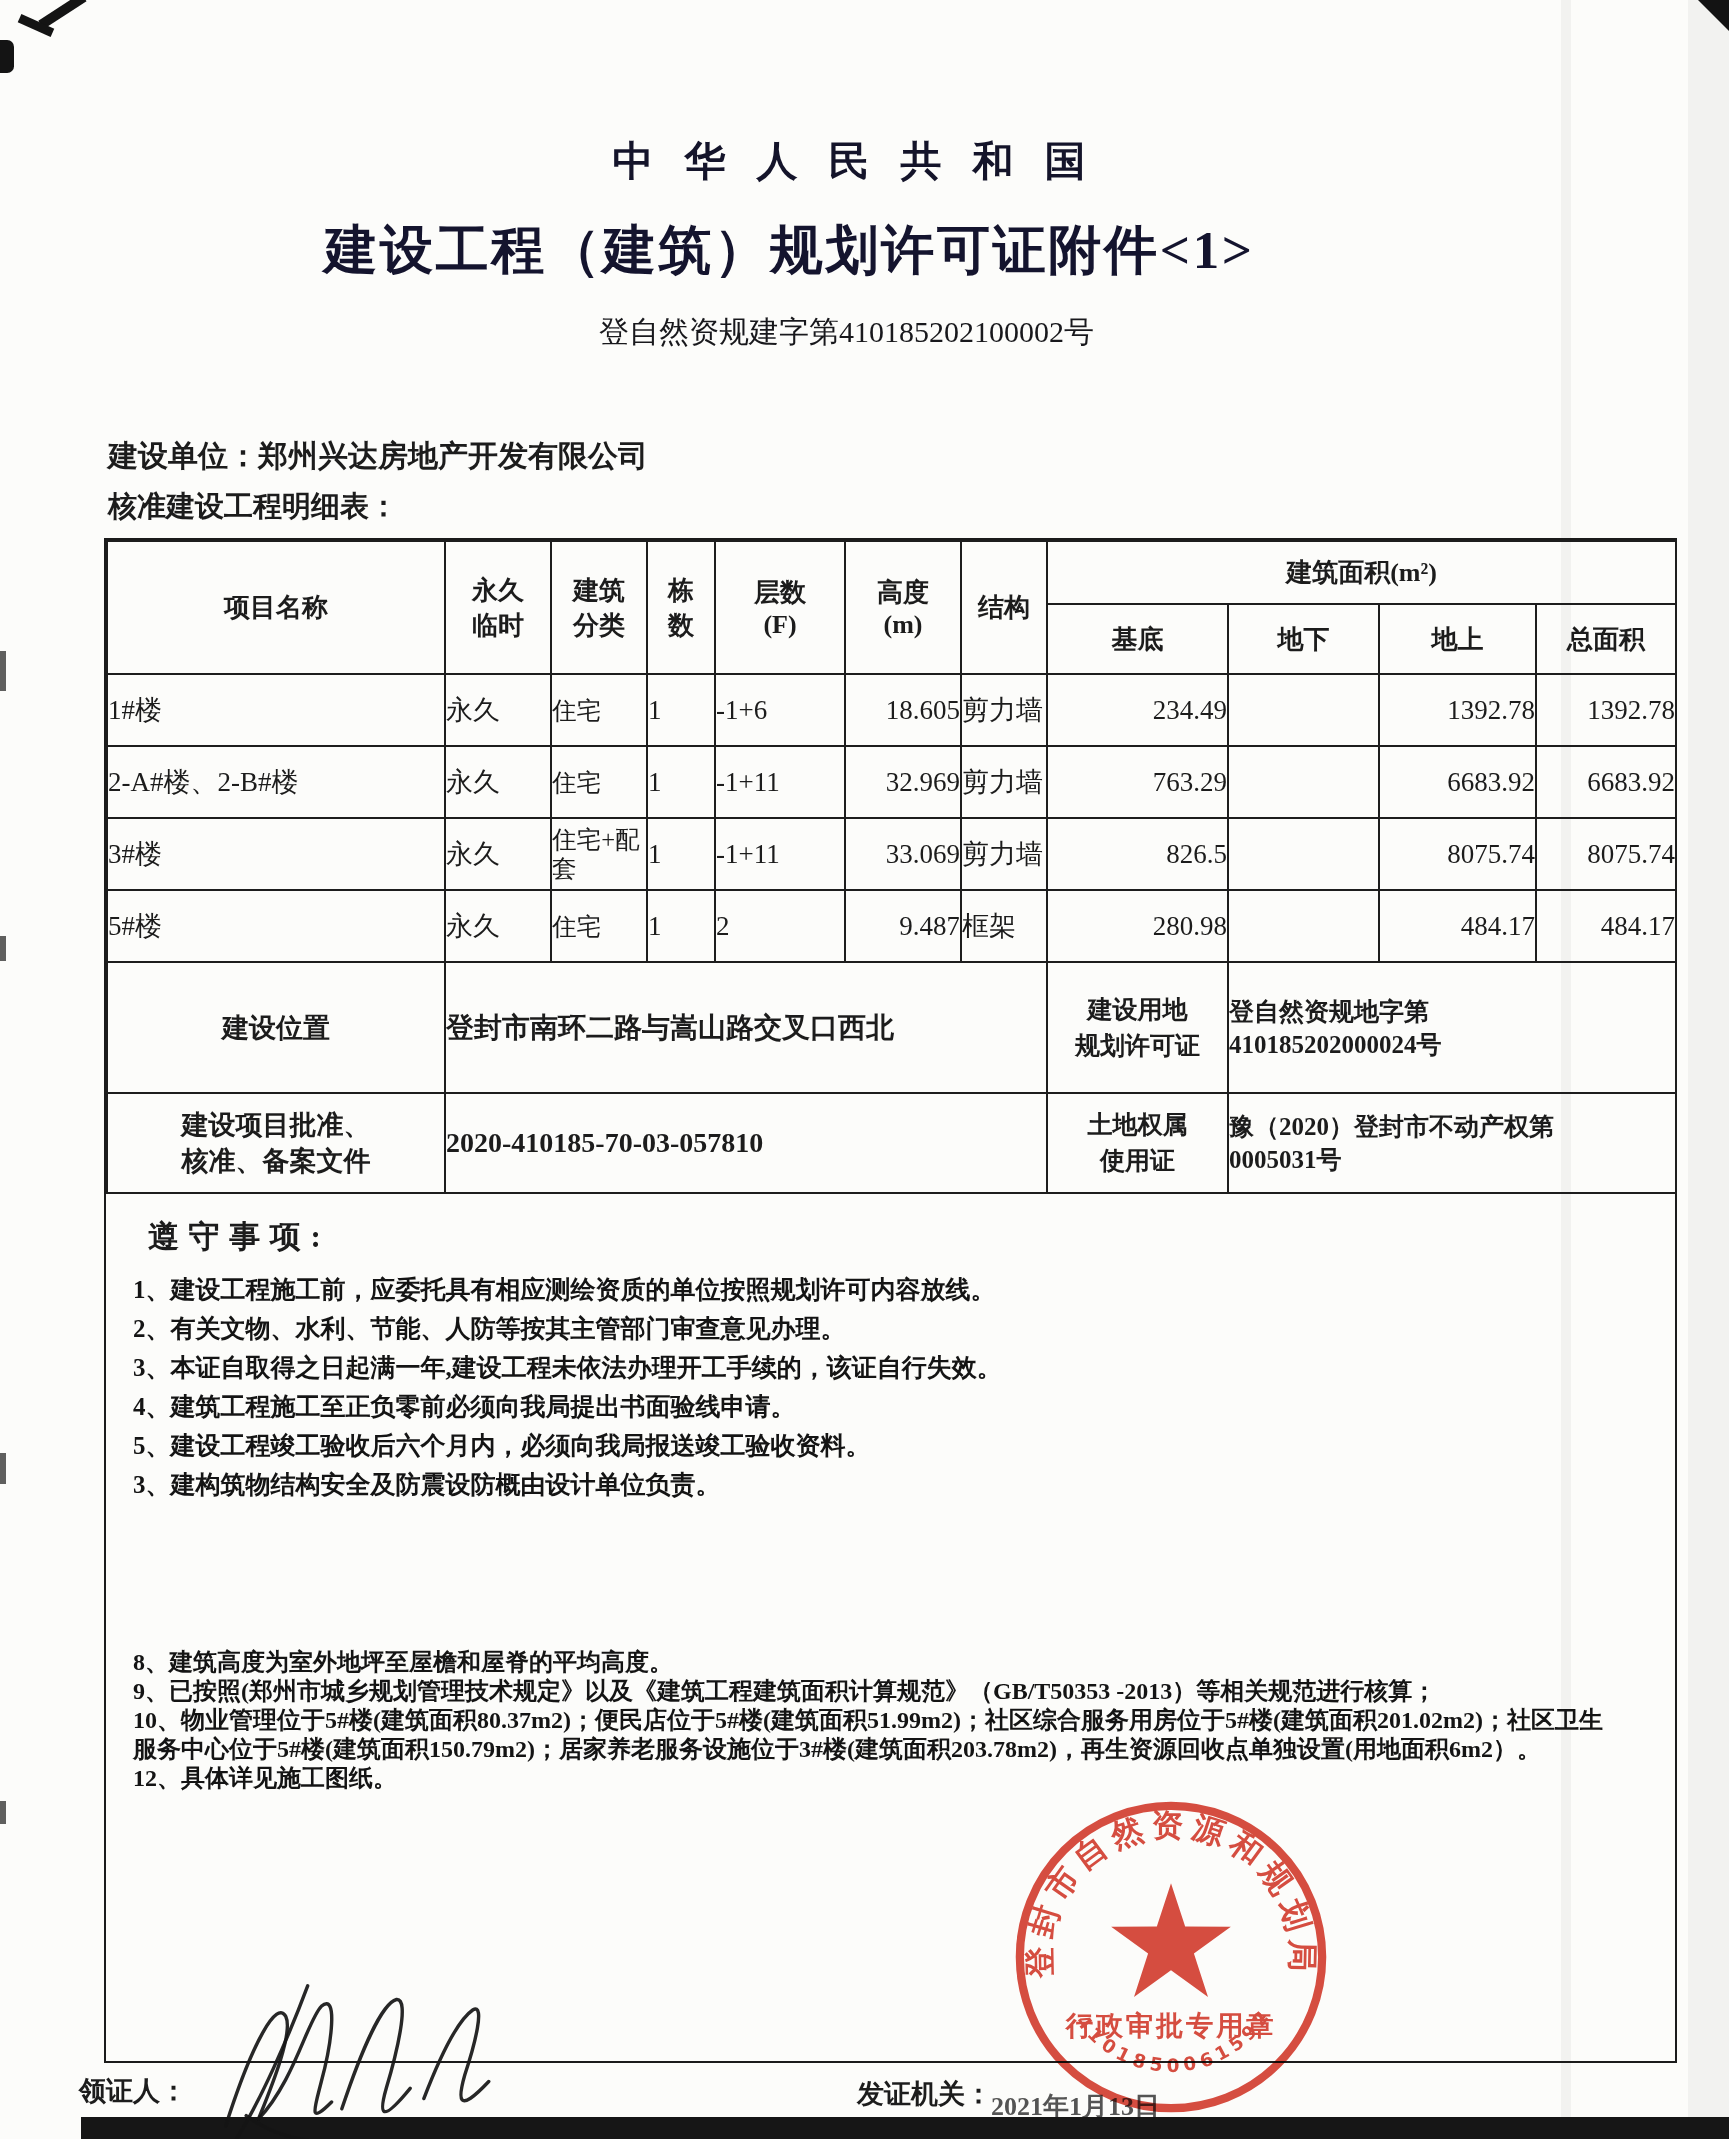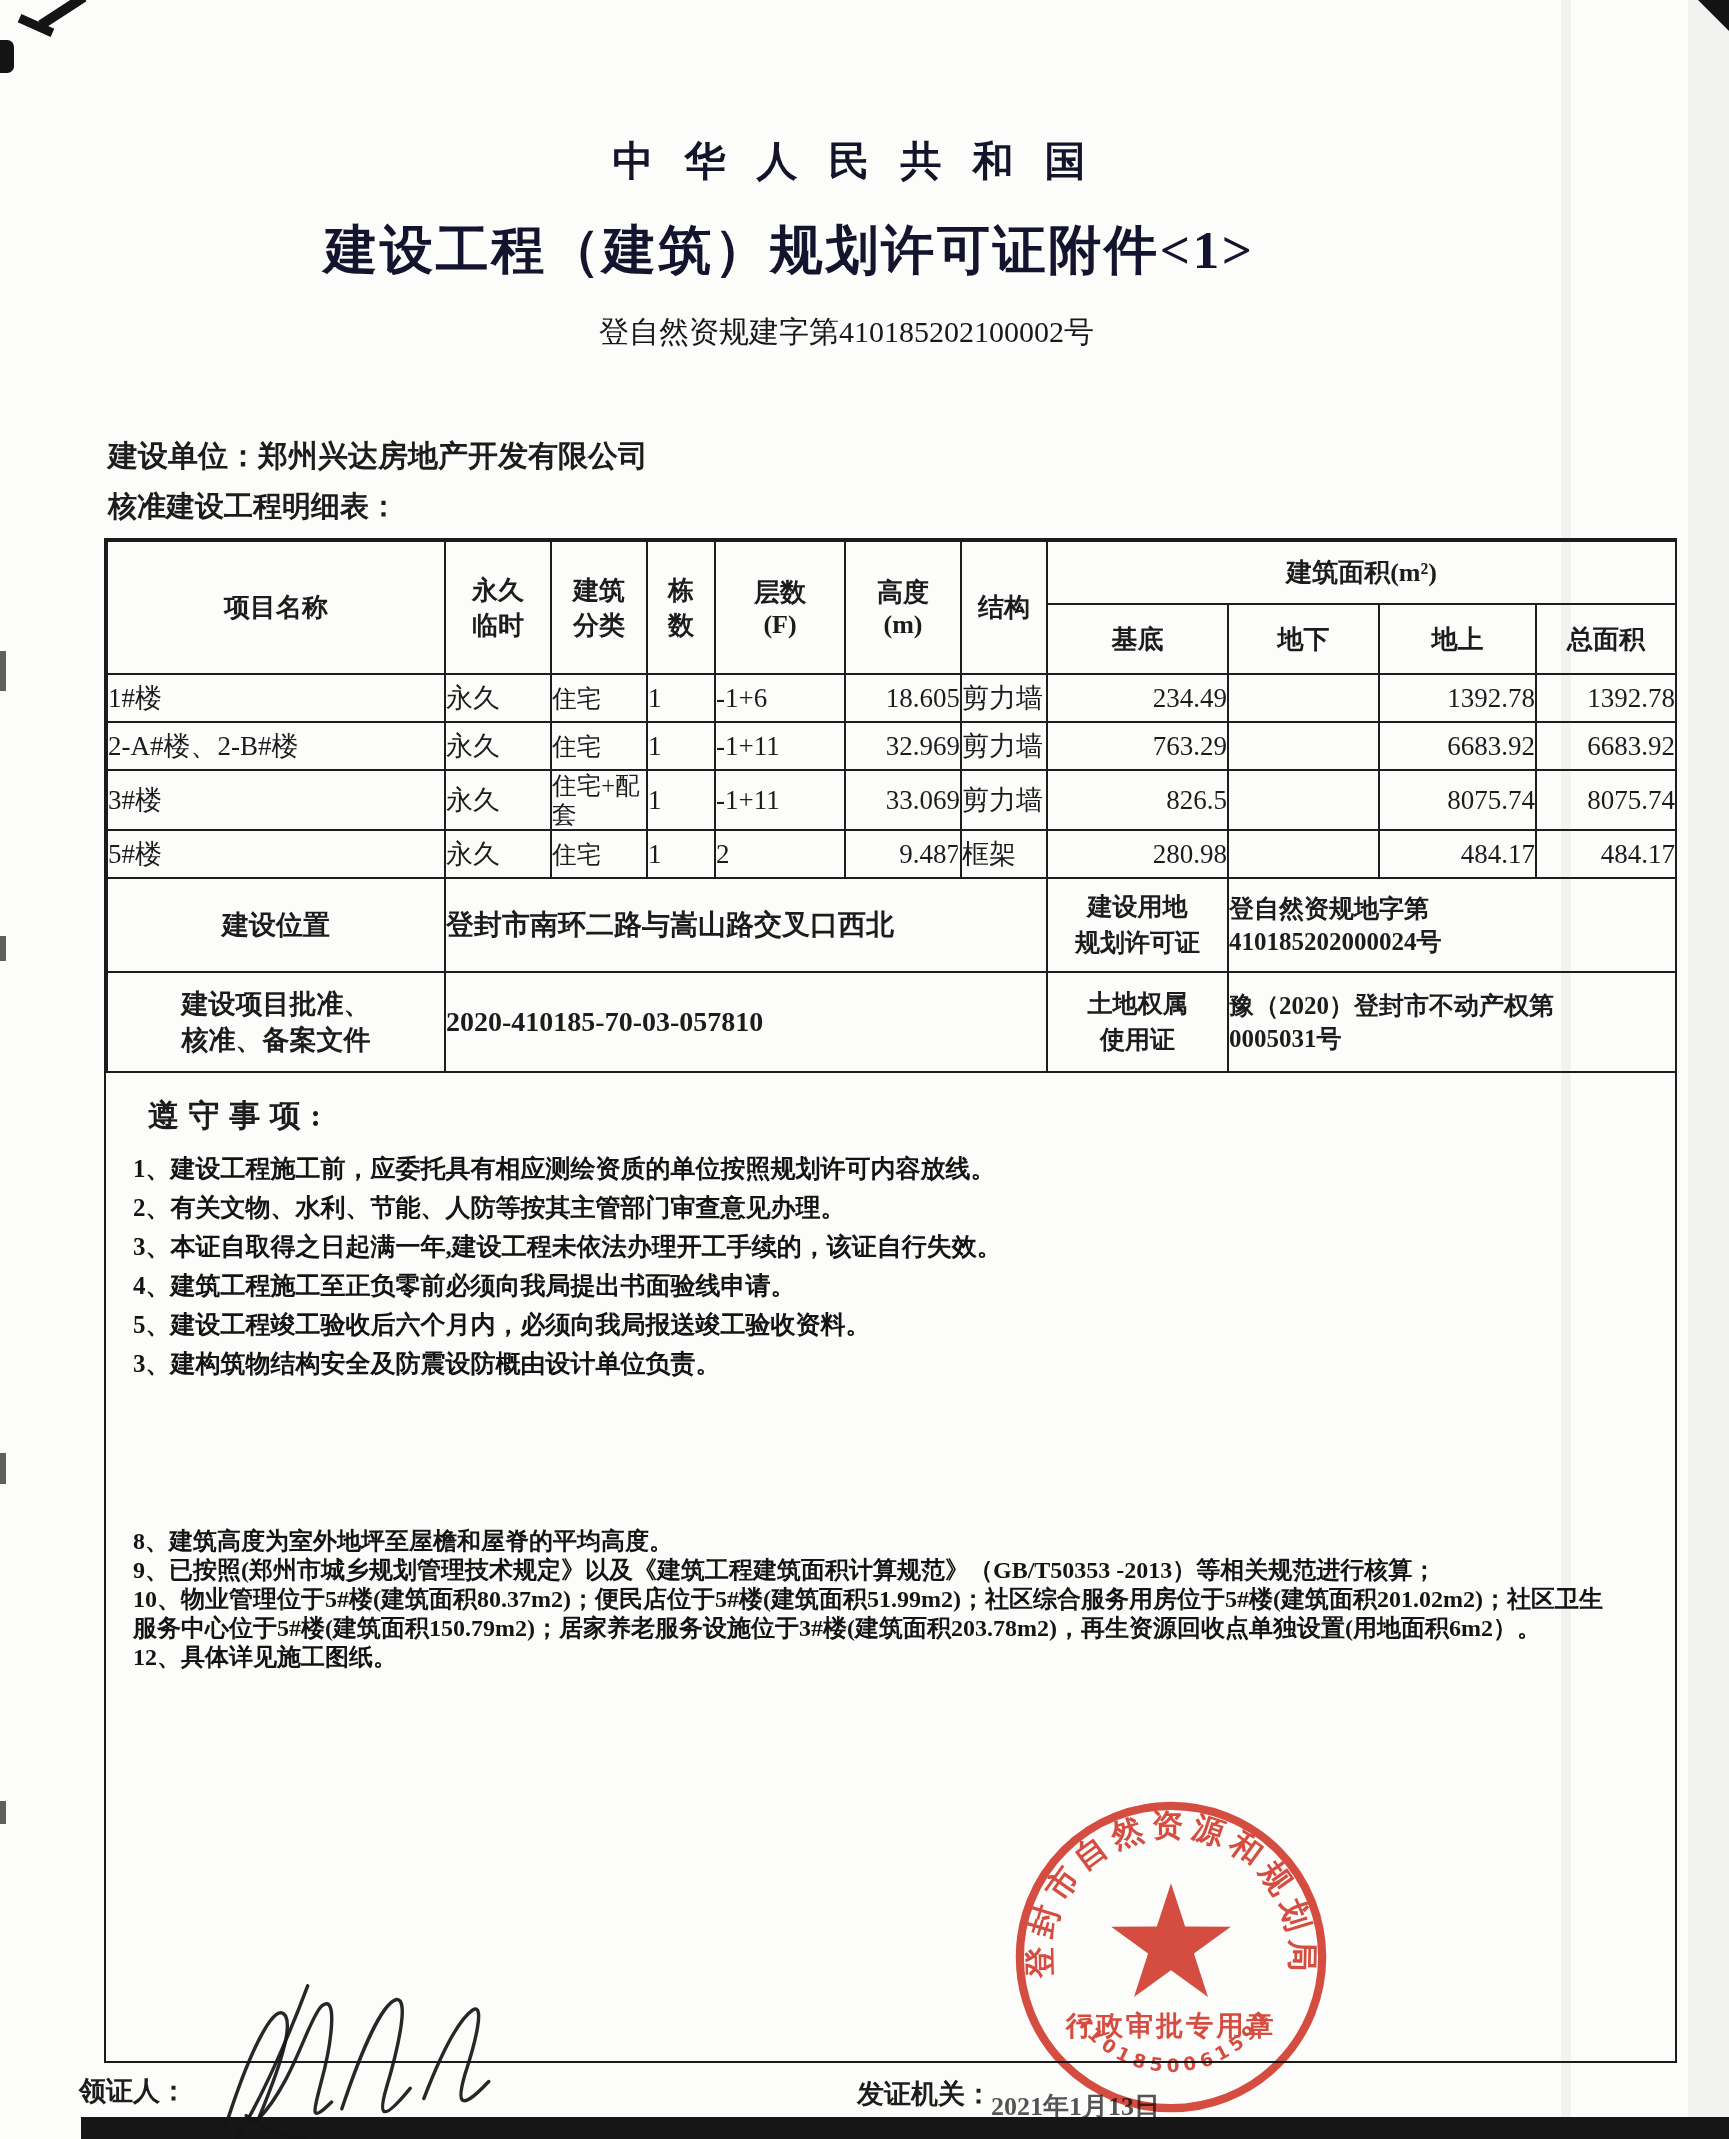--- a/index.html
+++ b/index.html
@@ -26,22 +26,22 @@
   .caption{position:absolute;left:108px;top:487px;font-size:29px;font-weight:700;}
 
   
   .bigbox{position:absolute;left:104px;top:538px;width:1569px;height:1521px;border:2.7px solid #1b1b1b;background:transparent;}
   table.permit{border-collapse:collapse;table-layout:fixed;width:1569px;}
   table.permit td,table.permit th{border:2.1px solid #1d1d1d;padding:0;vertical-align:middle;overflow:hidden;}
   th{font-size:26px;font-weight:700;text-align:center;}
   td{font-size:27px;}
   .pre{white-space:pre-line;}
   .hr1{height:63px}.hr2{height:70px}
-  .r-data{height:48px}
-  .r-info1{height:94px}.r-info2{height:100px}
+  .r-data{height:72px}
+  .r-info1{height:131px}.r-info2{height:100px}
   .c-name{padding-left:18px;text-align:left;}
   .c-left{padding-left:12.3px;text-align:left;}
   .c-cat{padding-left:9.6px;text-align:left;font-size:24.6px;line-height:29px;}
   .c-num{text-align:right;padding-right:18px;}
   .c-height{text-align:right;padding-right:5.5px;border-radius:30px;}
   .info-label{font-size:27px;font-weight:700;text-align:center;line-height:36px;}
   .info-val{padding-left:11px;text-align:left;font-size:28px;font-weight:600;}
   .info-val2{padding-left:9.6px;text-align:left;font-size:25px;font-weight:600;line-height:33px;margin-top:26px;}
 
   

